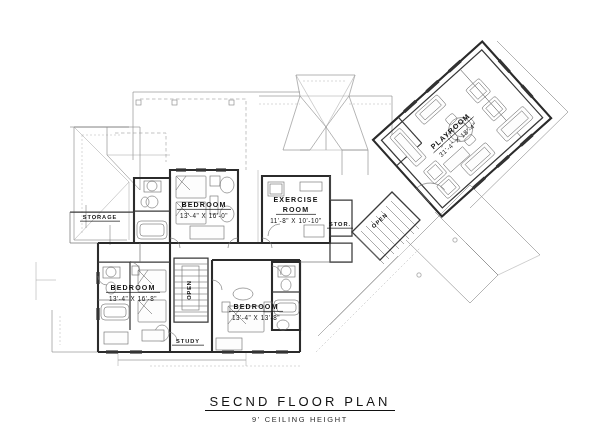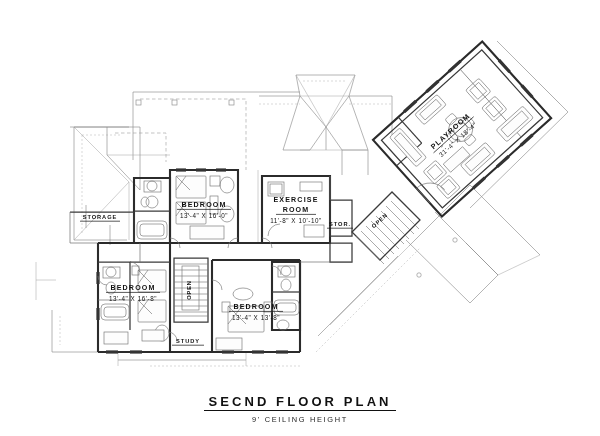--- a/index.html
+++ b/index.html
@@ -24,21 +24,21 @@
 
   
   .lbl{font-family:"Liberation Sans", sans-serif;fill:#111;
        letter-spacing:0.9px;font-weight:700;}
   .room-name{font-size:7.1px;letter-spacing:1.15px;}
   .room-dim{font-size:6.3px;letter-spacing:0.55px;font-weight:400;}
   .small-lbl{font-size:5.7px;letter-spacing:0.9px;font-weight:700;}
   .ul{stroke:#111;stroke-width:0.7;}
 
   #title-block{position:absolute;left:0;right:0;bottom:12px;text-align:center;}
-  #plan-title{display:inline-block;font-size:13px;font-weight:700;
+  #plan-title{display:inline-block;font-size:13px;font-weight:400;
               letter-spacing:3.1px;color:#111;border-bottom:1.4px solid #111;
               padding:0 4px 1px 4px;}
   #plan-subtitle{margin-top:4px;font-size:7.4px;letter-spacing:1.7px;color:#1a1a1a;}
 </style>
 </head>
 <body>
 
 <div id="plan-sheet">
 
   <svg id="plan-svg" viewBox="0 0 600 436">

